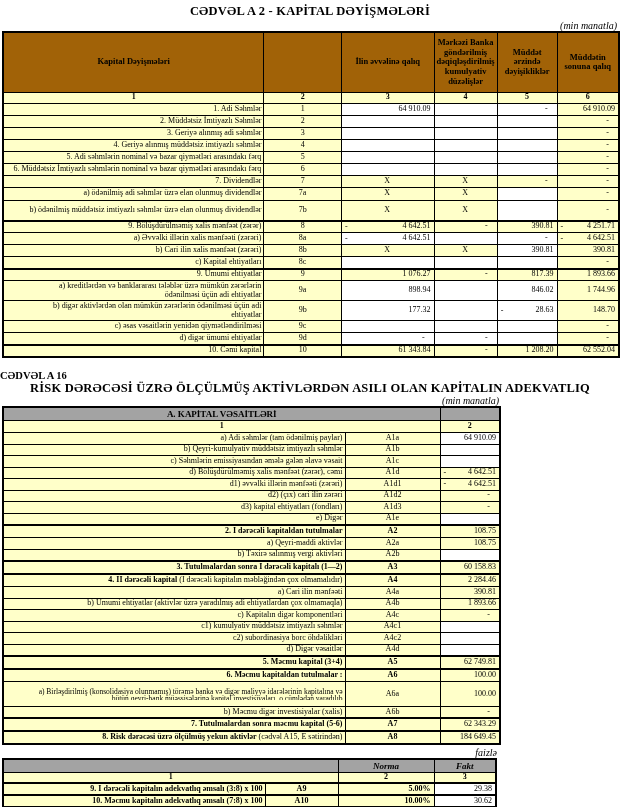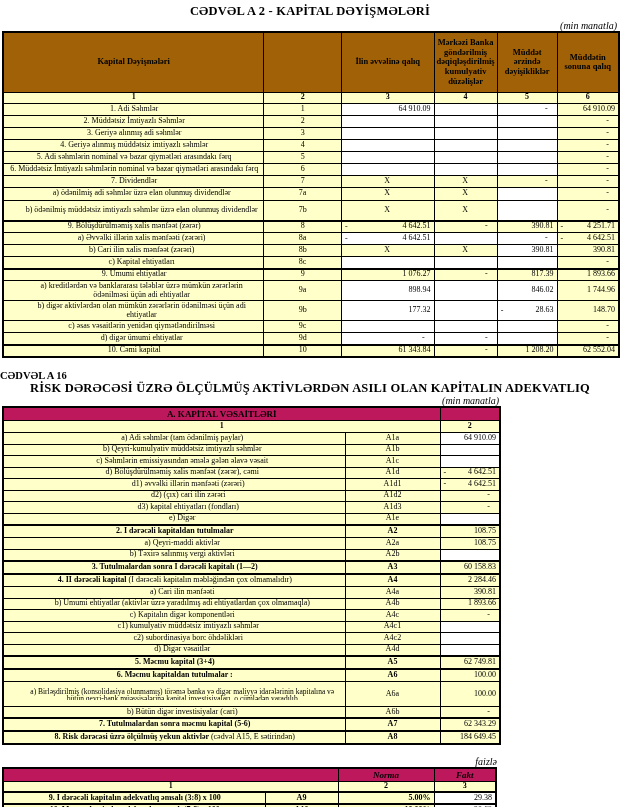--- a/index.html
+++ b/index.html
@@ -3,34 +3,34 @@
 <meta charset="utf-8">
 <style>
   html,body { margin:0; padding:0; background:#fff; }
   body { width:620px; height:807px; font-family:"Liberation Serif", serif; color:#000; }
   .page { position:relative; width:620px; height:807px; background:#fff; overflow:hidden; }
 
   .title-a2 { padding-top:4px; text-align:center; font-weight:bold; font-size:12.5px; letter-spacing:.2px; }
   .note { font-style:italic; font-size:10px; text-align:right; line-height:10px; }
   .note-a2 { width:617px; margin-top:2px; }
   .note-a16 { width:499px; }
-  .note-faizle { width:497px; margin-top:12px; }
+  .note-faizle { width:497px; margin-top:3px; }
 
   .title16-1 { margin-top:12px; text-align:left; font-weight:bold; font-size:10.5px; }
   .title16-2 { text-align:center; font-weight:bold; font-size:12.5px; letter-spacing:.2px; }
 
   table { border-collapse:collapse; table-layout:fixed; margin-left:2px; border:2px solid #000; }
   td { border:1px solid #000; font-size:8px; padding:0 2px; overflow:hidden; vertical-align:middle; line-height:1.12; }
   .y { background:#FFFFC9; }
   .w { background:#fff; }
 
   .hd { background:#a16207; text-align:center; font-weight:bold; font-size:8.5px; word-wrap:break-word; }
   .nrow td { background:#FFFFC9; text-align:center; font-weight:bold; font-size:8px; }
 
-  .lbl { text-align:center; padding-left:3px; }
+  .lbl { text-align:right; padding-left:3px; }
   .ind1 { padding-left:18px; }
   .ind2 { padding-left:30px; }
   .code { text-align:center; }
   .b { font-weight:bold; }
 
   .val { text-align:right; padding-right:3px; }
   .val.x { text-align:center; }
   .val.dash { padding-right:9px; }
   .val.neg { position:relative; }
   .val.neg .mi { position:absolute; left:3px; top:50%; transform:translateY(-50%); }
@@ -39,21 +39,21 @@
   tr.nrow { height:11px; }
   tr.r1 { height:12px; }
   tr.rm { height:13.5px; }
   tr.r2 { height:20px;margin-left:29px; }
   tr.s1 { height:11.5px; }
   tr.smj { height:13px; }
   tr.thick > td { border-top-width:2px; }
 
   .t-a16 tr.sech { height:14px; }
   .t-a16 tr.nrow { height:12px; }
-  .sech td { background:#be185d; text-align:center; font-weight:bold; font-size:9px;margin-top:16px; }
+  .sech td { background:#a3a3a3; text-align:center; font-weight:bold; font-size:9px;margin-top:16px; }
 
   .clip .cliptext { height:12px; overflow:hidden; font-size:7.5px; line-height:7px; margin-top:-1px; }
   tr.clipr { height:25px; }
 
   .t-ratios tr.sech { height:13px;font-style:italic; }
   .t-ratios tr.nrow { height:11px; }
 </style>
 </head>
 <body>
 
@@ -372,21 +372,21 @@
           <td class="val y">100.00</td>
         </tr>
         <tr class="clipr">
           <td class="lbl y ind1 clip">
             <div class="cliptext">a)   Birləşdirilmiş (konsolidasiya olunmamış) törəmə banka və digər maliyyə idarələrinin kapitalına və bütün qeyri-bank müəssisələrinə kapital investisiyaları, o cümlədən yaradılıb</div>
           </td>
           <td class="code y">A6a</td>
           <td class="val y">100.00</td>
         </tr>
         <tr class="s1">
-          <td class="lbl y ind1">b)   Bütün digər investisiyalar (cari)</td>
+          <td class="lbl y ind1">b)   Məcmu digər investisiyalar (xalis)</td>
           <td class="code y">A6b</td>
           <td class="val y dash">-</td>
         </tr>
         <tr class="smj thick">
           <td class="lbl y"><b>7. Tutulmalardan  sonra məcmu kapital (5-6)</b></td>
           <td class="code y b">A7</td>
           <td class="val y">62 343.29</td>
         </tr>
         <tr class="smj thick">
           <td class="lbl y"><b>8. Risk dərəcəsi üzrə ölçülmüş  yekun aktivlər </b>(cədvəl A15, E sətirindən)</td>

